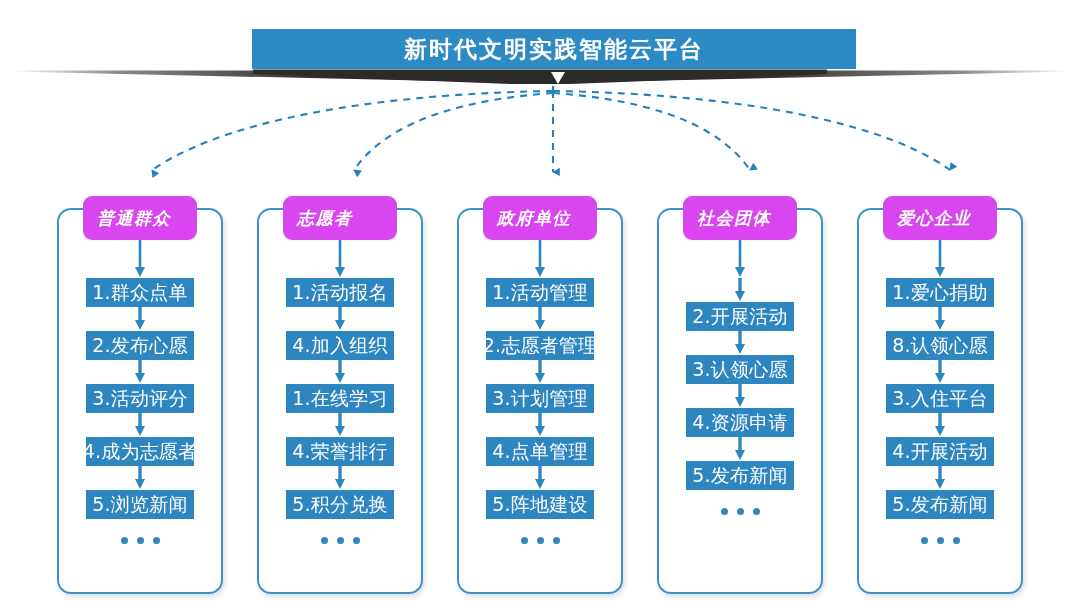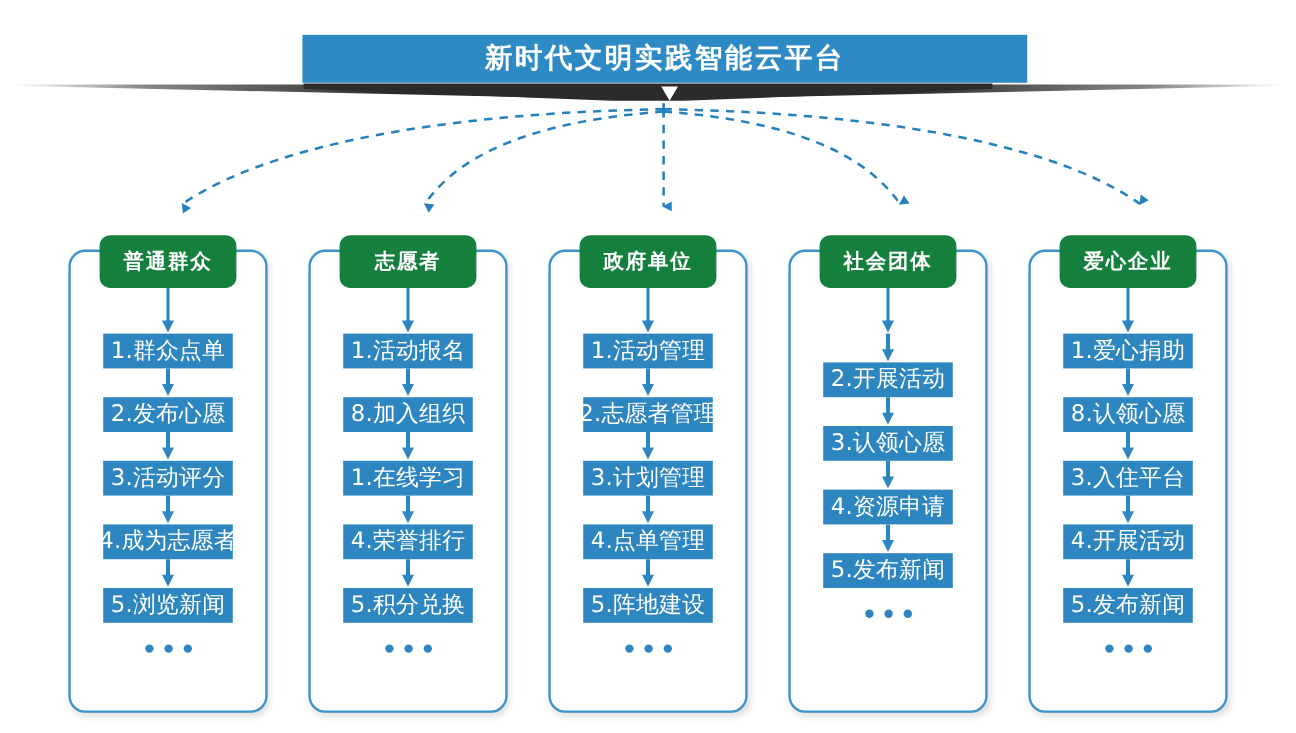--- a/index.html
+++ b/index.html
@@ -100,27 +100,27 @@
     box-shadow: 2px 3px 5px rgba(0,0,0,0.12);
   }
   .col-header {
     position: absolute;
     left: 50%;
     top: 0;
     transform: translateX(-50%);
     min-width: 114px;
     padding: 0 14px;
     height: 44px;
-    background: #15803d;
+    background: #d946ef;
     border-radius: 9px;
     display: flex;
     align-items: center;
-    justify-content: center;
     z-index: 3;
     box-sizing: border-box;
+    font-style: italic;
   }
   .col-header-text {
     color: #ffffff;
     font-size: 17px;
     font-weight: bold;
     letter-spacing: 1.5px;
     line-height: 1;
     white-space: nowrap;
   }
 
@@ -310,21 +310,21 @@
         <div class="step">
             <span class="step-text">1.活动报名</span>
           </div>
         <div class="arrow-gap">
           <svg width="14" height="24" viewBox="0 0 14 24">
             <path d="M7,0 L7,14" stroke="#2e86c1" stroke-width="3.4" fill="none"></path>
             <path d="M2,13 L12,13 L7,23 Z" fill="#2e86c1"></path>
           </svg>
         </div>
         <div class="step">
-            <span class="step-text">8.加入组织</span>
+            <span class="step-text">4.加入组织</span>
           </div>
         <div class="arrow-gap">
           <svg width="14" height="24" viewBox="0 0 14 24">
             <path d="M7,0 L7,14" stroke="#2e86c1" stroke-width="3.4" fill="none"></path>
             <path d="M2,13 L12,13 L7,23 Z" fill="#2e86c1"></path>
           </svg>
         </div>
         <div class="step">
             <span class="step-text">1.在线学习</span>
           </div>

